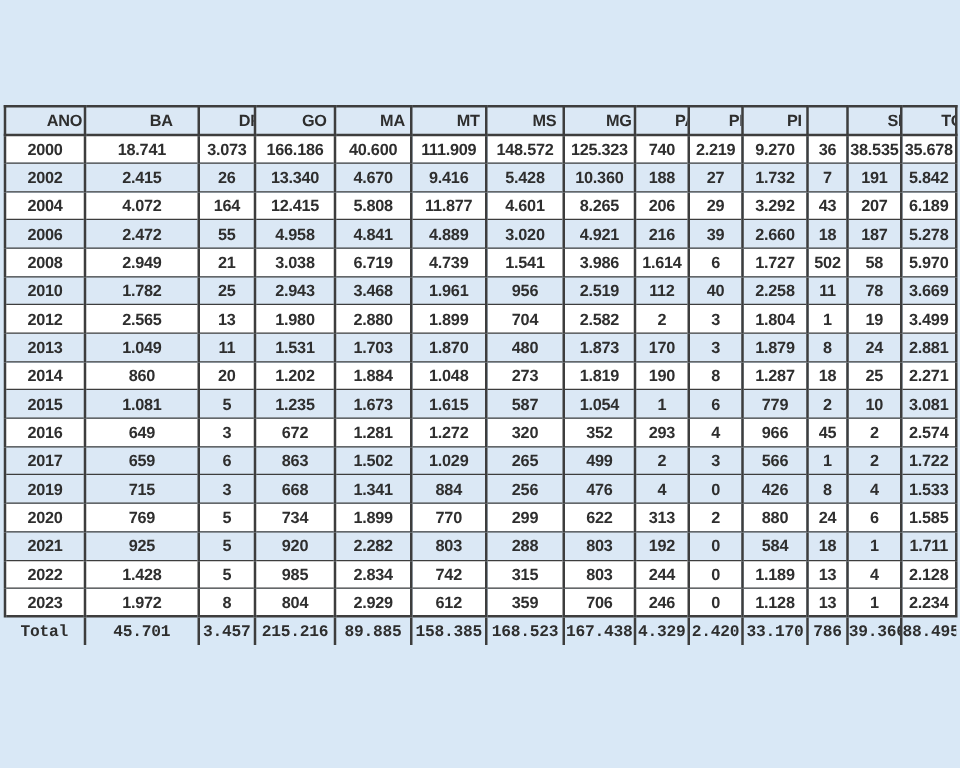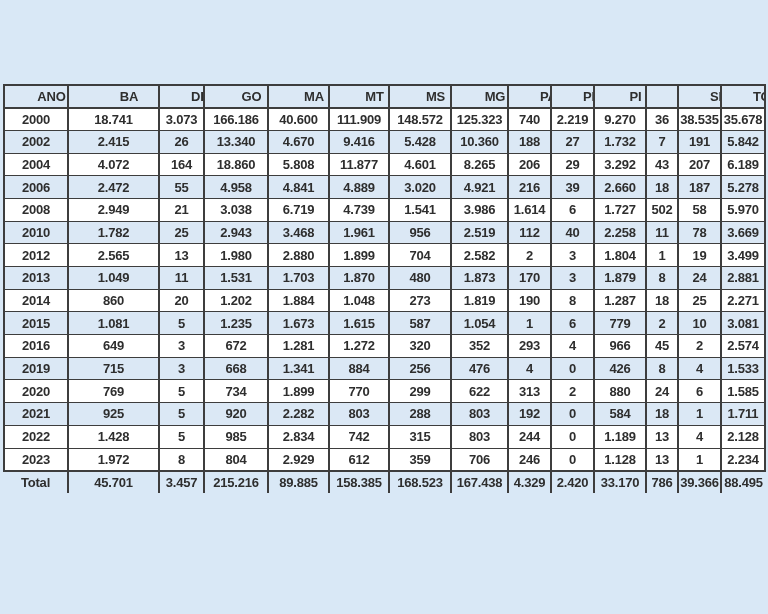--- a/index.html
+++ b/index.html
@@ -44,20 +44,21 @@
     border-top-width: 2px;
     border-bottom-width: 2px;
     background: var(--shade);
     padding-left: 31px;
   }
   tr.shaded td { background: var(--shade); }
   tr.total td {
     border-top-width: 2px;
     border-bottom: none;
     background: transparent;
+    font-family: Liberation Mono, monospace;
   }
   tr.total td:first-child { border-left: none; }
   tr.total td:last-child  { border-right: none; }
 </style>
 </head>
 <body>
 
 <div class="page">
   <table class="tbl">
     <colgroup id="cols">
@@ -124,21 +125,21 @@
           <td>27</td>
           <td>1.732</td>
           <td>7</td>
           <td>191</td>
           <td>5.842</td>
         </tr>
         <tr>
           <td>2004</td>
           <td>4.072</td>
           <td>164</td>
-          <td>18.860</td>
+          <td>12.415</td>
           <td>5.808</td>
           <td>11.877</td>
           <td>4.601</td>
           <td>8.265</td>
           <td>206</td>
           <td>29</td>
           <td>3.292</td>
           <td>43</td>
           <td>207</td>
           <td>6.189</td>
@@ -263,20 +264,36 @@
           <td>1.281</td>
           <td>1.272</td>
           <td>320</td>
           <td>352</td>
           <td>293</td>
           <td>4</td>
           <td>966</td>
           <td>45</td>
           <td>2</td>
           <td>2.574</td>
+        </tr>
+        <tr class="shaded">
+          <td>2017</td>
+          <td>659</td>
+          <td>6</td>
+          <td>863</td>
+          <td>1.502</td>
+          <td>1.029</td>
+          <td>265</td>
+          <td>499</td>
+          <td>2</td>
+          <td>3</td>
+          <td>566</td>
+          <td>1</td>
+          <td>2</td>
+          <td>1.722</td>
         </tr>
         <tr class="shaded">
           <td>2019</td>
           <td>715</td>
           <td>3</td>
           <td>668</td>
           <td>1.341</td>
           <td>884</td>
           <td>256</td>
           <td>476</td>

